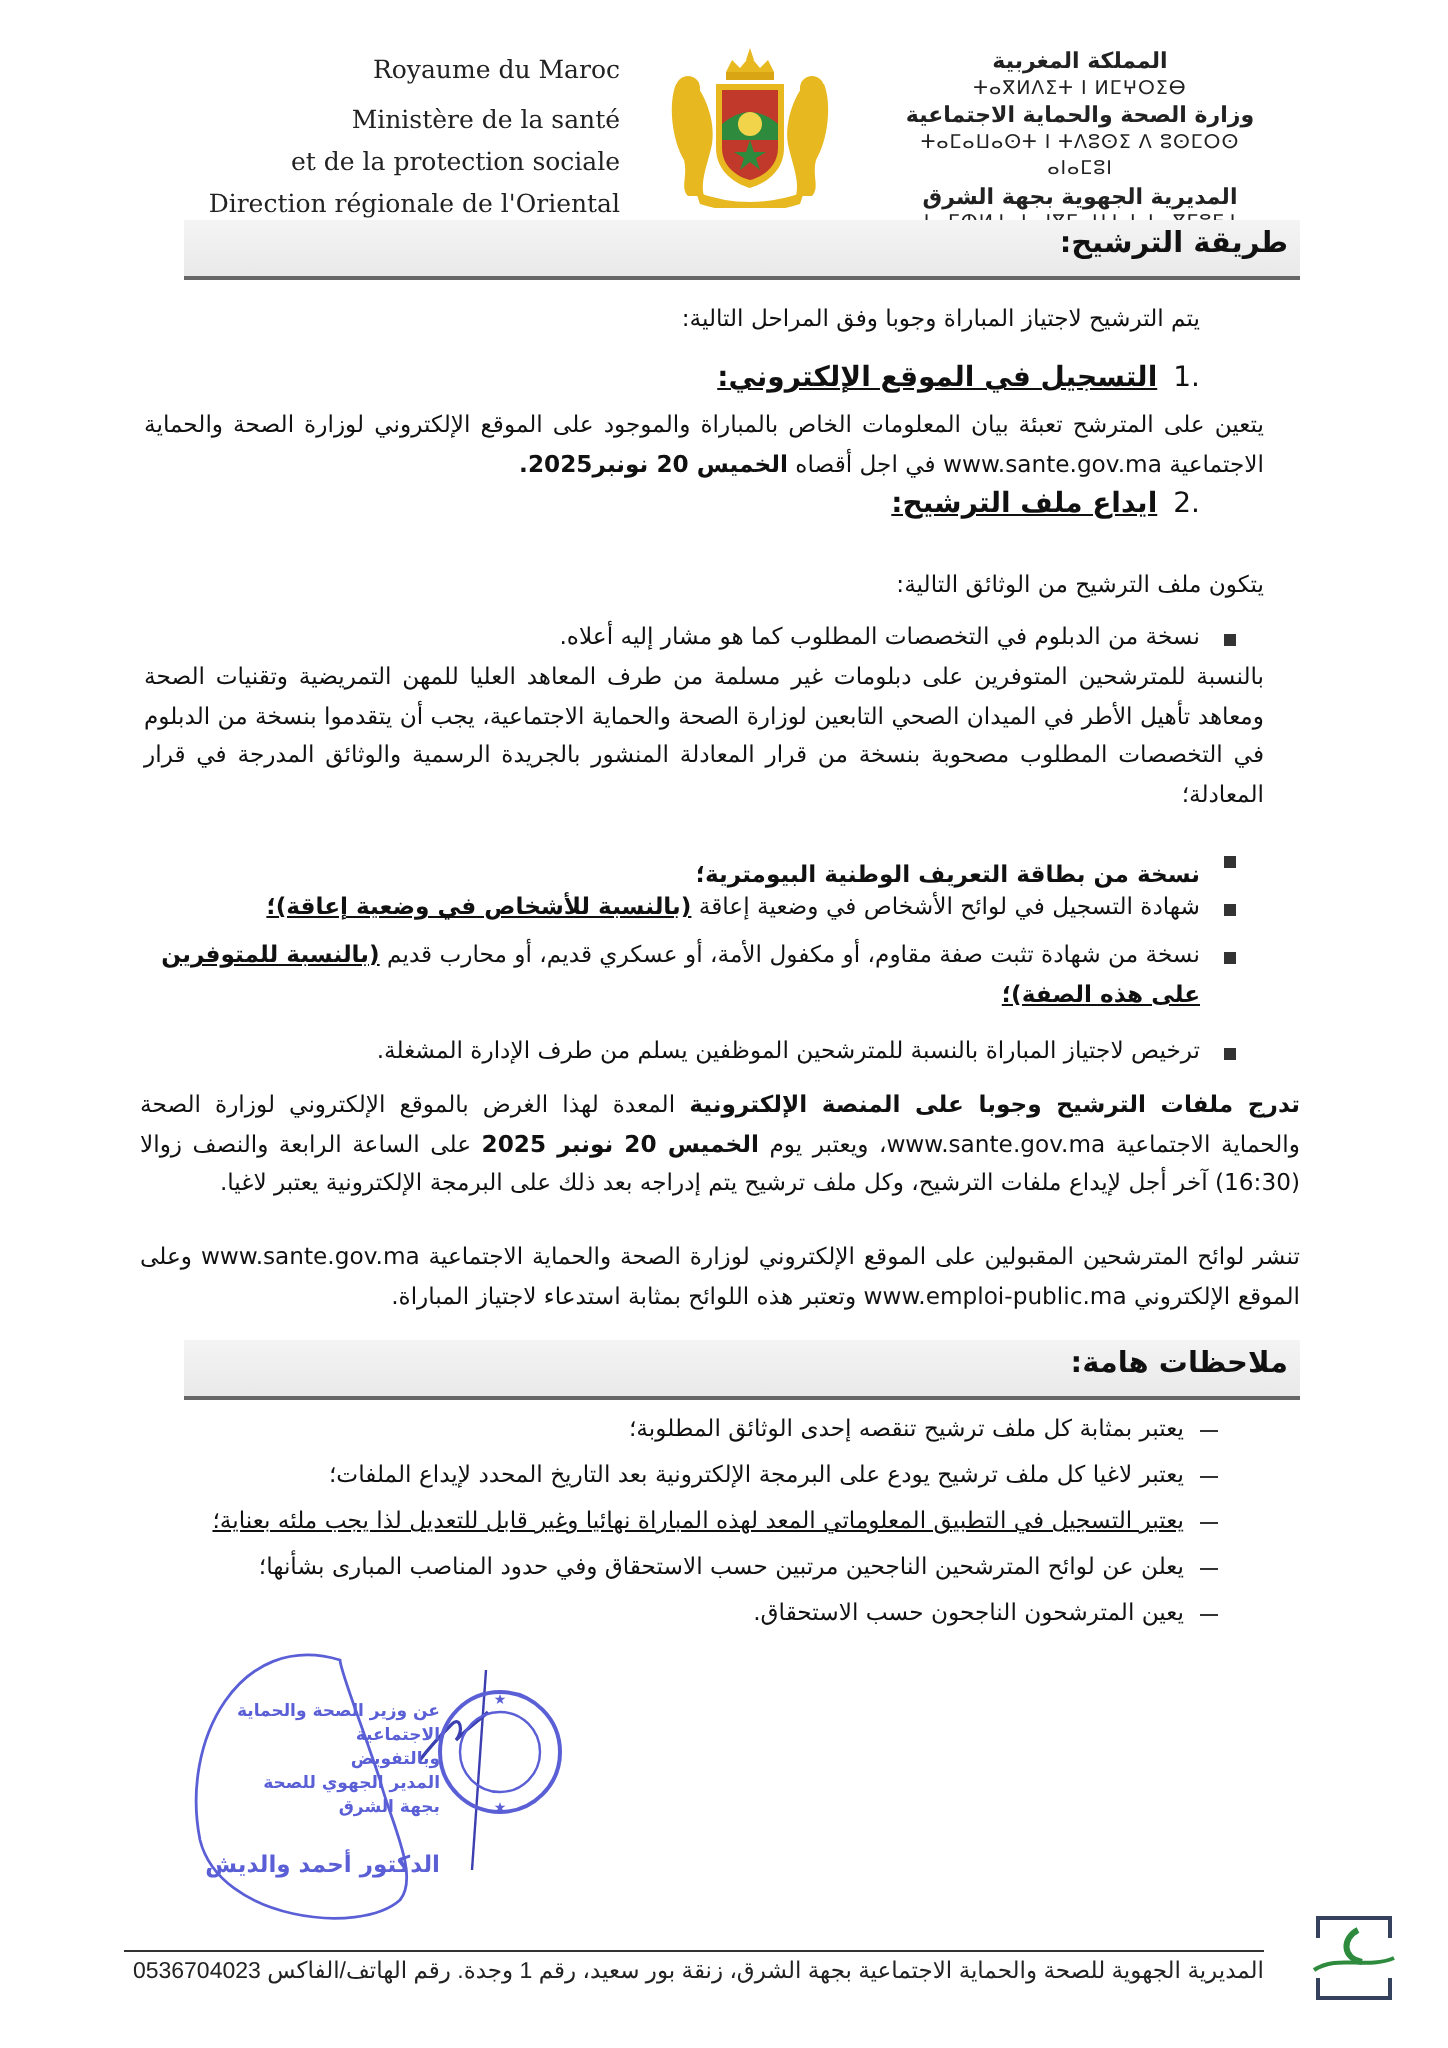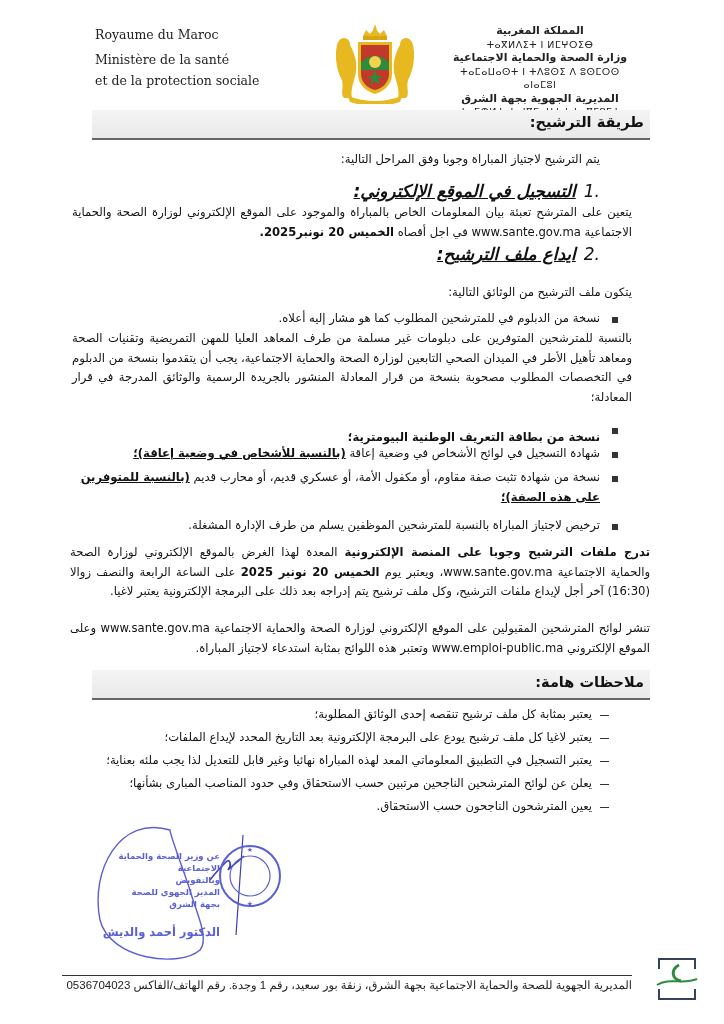--- a/index.html
+++ b/index.html
@@ -1,60 +1,61 @@
 <!DOCTYPE html>
 <html><head>
 <meta charset="utf-8">
 <style>
   html, body { margin:0; padding:0; background:#ffffff; }
   body { width:724px; height:1024px; position:relative; overflow:hidden;
          font-family:"DejaVu Sans", sans-serif; color:#111; }
   .abs { position:absolute; }
 
   
-  .fr-block { left:95px; top:24px; width:215px; text-align:left;
+  .fr-block { left:95px; top:24px; width:215px; text-align:right;
               font-family:"DejaVu Serif", serif; font-size:12.5px; color:#222; line-height:21px; }
   .fr-block div { white-space:nowrap; }
   .fr-block .l1 { margin-bottom:4px; }
   .crest { left:330px; top:22px; width:90px; height:82px; }
   .ar-block { left:445px; top:24px; width:190px; text-align:center; direction:rtl;
               font-size:11px; line-height:13.5px; color:#222; font-weight:bold; }
   .ar-block .tf { font-size:9.5px; font-weight:normal; letter-spacing:0.5px; direction:ltr; }
 
   
   .section-bar { left:92px; width:558px; height:28px; background:linear-gradient(#f4f4f4,#e9e9e9);
                  border-bottom:2px solid #666; direction:rtl; }
   .section-bar span { position:absolute; right:6px; top:4px; font-weight:bold; font-size:14.5px; }
 
   .rtl { direction:rtl; text-align:right; }
   .p { font-size:11.6px; line-height:19.5px; }
   .just { text-align:justify; text-align-last:right; }
   .u { text-decoration:underline; }
   .b { font-weight:bold; }
 
-  .num-heading { right:124px; font-size:17px; font-weight:bold; direction:rtl;font-style:italic; }
+  .num-heading { right:124px; font-size:14px; font-weight:bold; direction:rtl; }
   .num-heading .n { text-decoration:none; font-weight:normal; margin-left:8px; }
 
   .bullet { position:absolute; width:6px; height:6px; background:#333; }
   .dash { position:absolute; width:9px; height:1px; background:#333; }
 
   .footer-line { left:62px; top:975px; width:570px; height:1px; background:#333; }
   .footer-text { left:62px; top:978px; width:570px; text-align:right; direction:rtl;
                  font-family:"Liberation Sans", sans-serif; font-size:11.5px; color:#222; }
   .footer-logo { left:655px; top:955px; width:44px; height:48px; }
 
   .sig-ink { color:#5a5fd6; }
 </style>
 </head>
 <body>
 
 <div class="abs fr-block">
   <div class="l1">Royaume du Maroc</div>
   <div>Ministère de la santé</div>
   <div>et de la protection sociale</div>
+  <div>Direction régionale de l'Oriental</div>
 </div>
 
 <div class="abs crest">
   <svg width="90" height="82" viewBox="0 0 90 82">
 
     <polygon points="45,2 47,8 43,8" fill="#e8b820"></polygon>
     <path d="M33,14 L36,8 L40,12 L45,6 L50,12 L54,8 L57,14 Z" fill="#e8b820"></path>
     <rect x="33" y="14" width="24" height="4" fill="#d9a514"></rect>
 
     <path d="M8,20 C4,30 6,48 12,58 C14,66 10,72 14,76 L22,76 C20,68 24,60 26,50 C28,38 22,24 16,18 Z" fill="#e8b820"></path>
@@ -95,21 +96,21 @@
   <span>والحماية الاجتماعية </span><span>www.sante.gov.ma</span><span> في اجل أقصاه </span><span class="b">الخميس 20 نونبر2025.</span>
 </div>
 
 <div class="abs num-heading" style="top:244px;">
   <span class="n">.2</span><span class="u">ايداع ملف الترشيح:</span>
 </div>
 
 <div class="abs rtl p" style="right:92px; top:283px; width:480px;">يتكون ملف الترشيح من الوثائق التالية:</div>
 
 <span class="bullet" style="left:612px; top:317px;"></span>
-<div class="abs rtl p" style="right:124px; top:309px; width:480px;">نسخة من الدبلوم في للمترشحين المطلوب كما هو مشار إليه أعلاه.</div>
+<div class="abs rtl p" style="right:124px; top:309px; width:480px;">نسخة من الدبلوم في التخصصات المطلوب كما هو مشار إليه أعلاه.</div>
 <div class="abs rtl p just" style="right:92px; top:329px; width:560px;">بالنسبة للمترشحين المتوفرين على دبلومات غير مسلمة من طرف المعاهد العليا للمهن التمريضية وتقنيات الصحة ومعاهد تأهيل الأطر في الميدان الصحي التابعين لوزارة الصحة والحماية الاجتماعية، يجب أن يتقدموا بنسخة من الدبلوم في التخصصات المطلوب مصحوبة بنسخة من قرار المعادلة المنشور بالجريدة الرسمية والوثائق المدرجة في قرار المعادلة؛</div>
 
 <span class="bullet" style="left:612px; top:428px;"></span>
 <div class="abs rtl p" style="right:124px; top:428px; width:480px;font-weight:bold;">نسخة من بطاقة التعريف الوطنية البيومترية؛</div>
 
 <span class="bullet" style="left:612px; top:452px;"></span>
 <div class="abs rtl p" style="right:124px; top:444px; width:480px;">
   <span>شهادة التسجيل في لوائح الأشخاص في وضعية إعاقة </span><span class="b u">(بالنسبة للأشخاص في وضعية إعاقة)؛</span>
 </div>
 
@@ -131,21 +132,21 @@
 
 <div class="abs section-bar" style="top:670px;">
   <span>ملاحظات هامة:</span>
 </div>
 
 <span class="dash" style="left:600px; top:715px;"></span>
 <div class="abs rtl p" style="right:132px; top:705px; width:500px;">يعتبر بمثابة كل ملف ترشيح تنقصه إحدى الوثائق المطلوبة؛</div>
 <span class="dash" style="left:600px; top:738px;"></span>
 <div class="abs rtl p" style="right:132px; top:728px; width:500px;">يعتبر لاغيا كل ملف ترشيح يودع على البرمجة الإلكترونية بعد التاريخ المحدد لإيداع الملفات؛</div>
 <span class="dash" style="left:600px; top:761px;"></span>
-<div class="abs rtl p" style="right:132px; top:751px; width:520px;">يعتبر التسجيل في التطبيق المعلوماتي المعد لهذه المباراة نهائيا وغير قابل للتعديل لذا يجب ملئه بعناية؛</div>
+<div class="abs rtl p" style="right:132px; top:751px; width:520px;text-decoration:underline;">يعتبر التسجيل في التطبيق المعلوماتي المعد لهذه المباراة نهائيا وغير قابل للتعديل لذا يجب ملئه بعناية؛</div>
 <span class="dash" style="left:600px; top:784px;"></span>
 <div class="abs rtl p" style="right:132px; top:774px; width:500px;">يعلن عن لوائح المترشحين الناجحين مرتبين حسب الاستحقاق وفي حدود المناصب المبارى بشأنها؛</div>
 <span class="dash" style="left:600px; top:807px;"></span>
 <div class="abs rtl p" style="right:132px; top:797px; width:500px;">يعين المترشحون الناجحون حسب الاستحقاق.</div>
 
 <svg class="abs" style="left:60px; top:810px;" width="300" height="160">
   <path d="M110,20 C60,5 30,60 40,110 C50,150 120,158 140,140 C150,128 135,100 130,80 C120,50 110,25 110,20 Z" fill="none" stroke="#5a5fd6" stroke-width="1.4"></path>
   <path d="M150,70 C156,62 160,58 166,52 C170,48 172,55 168,60 C176,52 180,50 184,46" fill="none" stroke="#3b3fb0" stroke-width="1.6"></path>
   <line x1="183" y1="25" x2="176" y2="125" stroke="#3b3fb0" stroke-width="1.2"></line>
   <circle cx="190" cy="66" r="30" fill="none" stroke="#5a5fd6" stroke-width="2"></circle>

